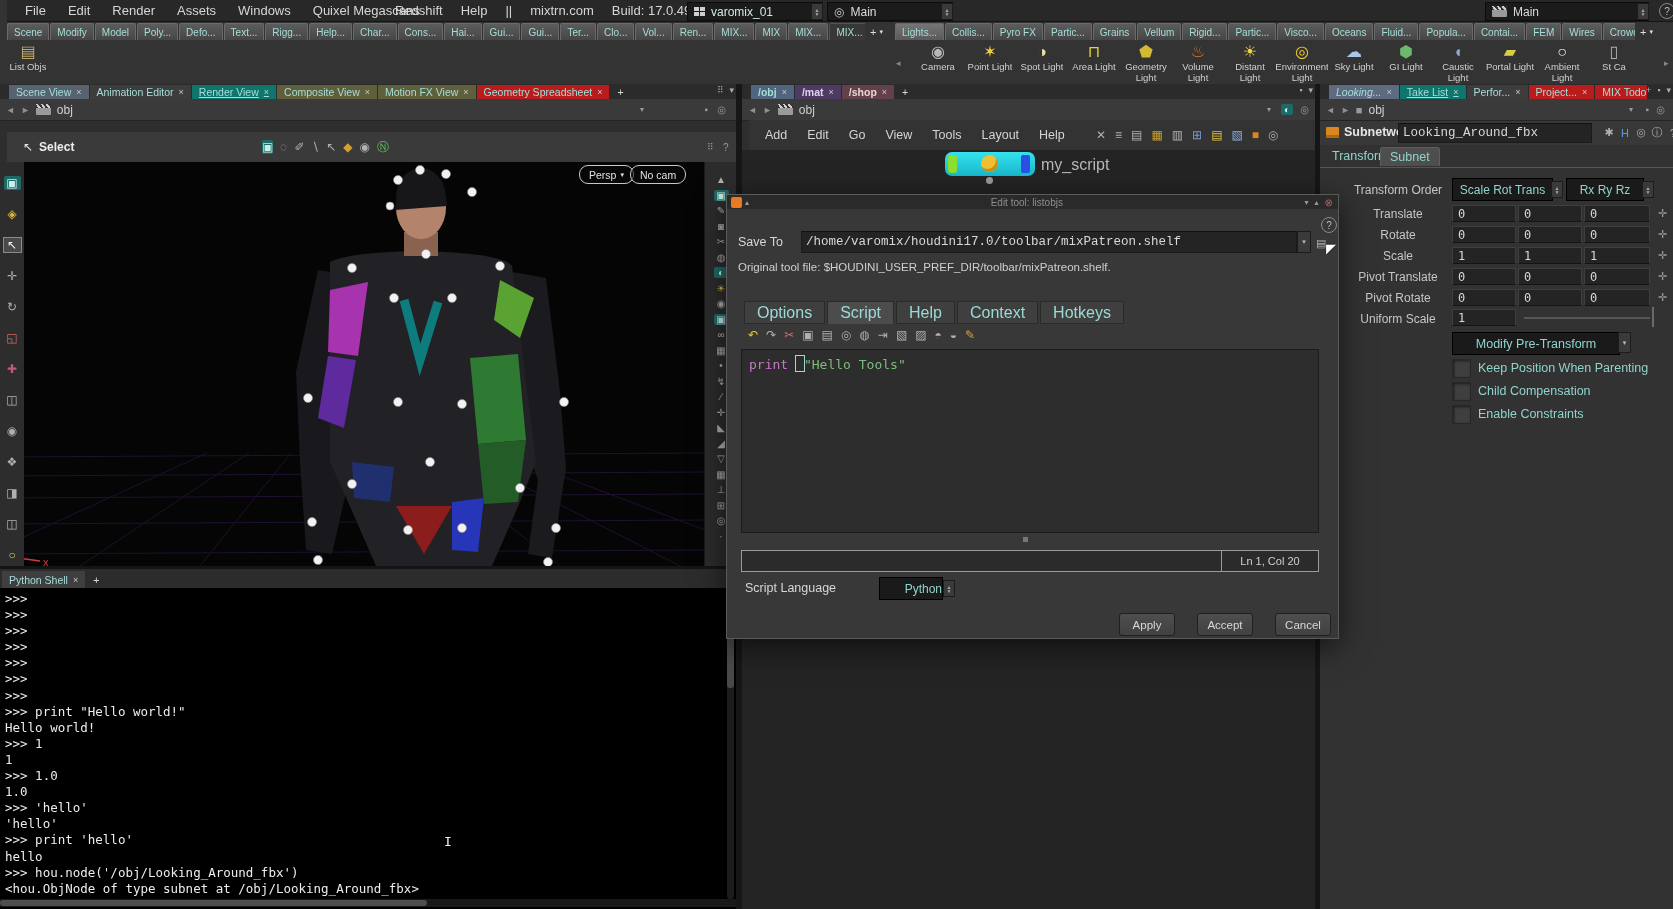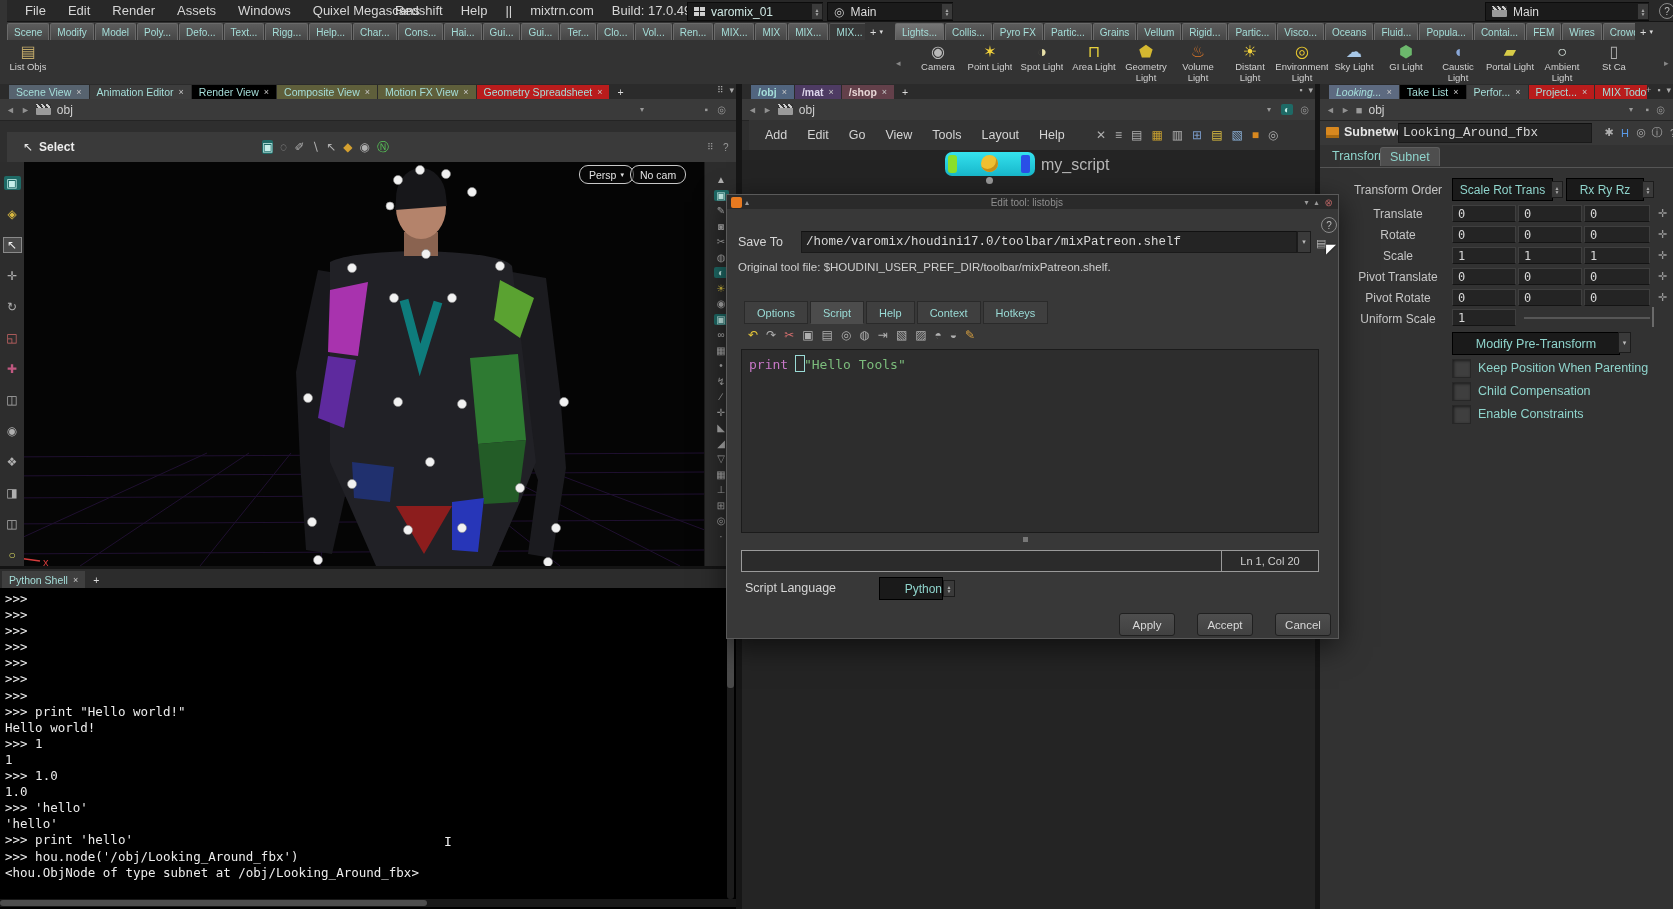--- a/index.html
+++ b/index.html
@@ -27,21 +27,21 @@
   .shplus{color:#ddd;font-size:11px;padding:0 5px;display:flex;gap:3px;align-items:center;height:16px;}
   #shelftools{left:0;top:40px;width:1673px;height:44px;background:#333;border-bottom:4px solid #252525;}
   .tool{width:52px;display:flex;flex-direction:column;align-items:center;justify-content:flex-start;height:42px;overflow:hidden;}
   .tool .tico{font-size:16px;height:21px;line-height:21px;}
   .tool .tlabel{font-size:9.5px;line-height:10.5px;color:#d0d0d0;text-align:center;max-height:21px;overflow:hidden;}
   
   .tabbar{position:absolute;left:0;right:0;top:0;height:15px;background:#2b2b2b;display:flex;align-items:flex-end;padding-left:2px;}
   .ptab{height:14px;display:flex;align-items:center;gap:5px;padding:0 7px;background:#3d3d3d;color:#a5ded9;font-size:10.5px;white-space:nowrap;margin-right:1px;}
   .ptab .x{color:#c8c8c8;font-size:9px;}
   .v-scene{background:#57636f;} .v-olive{background:#5f5f3b;} .v-blue{background:#b91c1c;}
-  .v-active{background:#5d6a80;font-style:italic;} .v-gray{background:#000000;}
+  .v-active{background:#5d6a80;font-style:italic;} .v-gray{background:#0f766e;text-decoration:underline;}
   .v-obj{background:#51657f;} .v-mat{background:#4e3b63;color:#ded6ec;} .v-shop{background:#63404a;color:#e8d6d6;}
   .pathbar{position:absolute;left:0;right:0;top:15px;height:21px;background:#3a3a3a;border-bottom:1px solid #242424;display:flex;align-items:center;gap:6px;padding:0 6px;font-size:12px;color:#d0d0d0;}
   .navarr{color:#909090;font-size:9px;}
   .corner{position:absolute;right:2px;top:1px;display:flex;gap:6px;font-size:9px;color:#aaa;}
   
   #left{left:0;top:84px;width:736px;height:825px;background:#2e2e2e;}
   #middle{left:742px;top:84px;width:573px;height:825px;background:#2e2e2e;}
   #right{left:1320px;top:84px;width:353px;height:825px;background:#323232;}
   .vdiv{top:84px;width:6px;height:825px;background:#161616;}
   
@@ -61,21 +61,21 @@
   #node{left:203px;top:2px;width:90px;height:24px;background:linear-gradient(#35e2ee,#18b8cc);border-radius:7px;position:absolute;}
   #node .flagL{position:absolute;left:3px;top:3px;width:9px;height:18px;background:#8ae02c;border-radius:3px;}
   #node .flagR{position:absolute;right:5px;top:3px;width:9px;height:18px;background:#2a50e8;border-radius:2px;}
   #node .badge{position:absolute;left:36px;top:3px;width:17px;height:17px;background:#f0c032;border-radius:50%;box-shadow:inset -2px -3px 0 #c89018;}
   #node .outdot{position:absolute;left:41px;bottom:-8px;width:7px;height:7px;background:#9a9a9a;border-radius:50%;}
   
   #dialog{left:726px;top:194px;width:611px;height:443px;background:#383838;border:1px solid #5a5a5a;box-shadow:0 8px 28px rgba(0,0,0,.6);z-index:50;}
   #dlg-title{position:absolute;left:0;top:0;right:0;height:14px;background:#2a2a2a;display:flex;align-items:center;}
   #dlg-title .t{flex:1;text-align:center;font-size:10px;color:#8f8f8f;}
   .fieldbox{background:#242424;border:1px solid #1a1a1a;border-top-color:#111;color:#d8d8d8;font-family:Liberation Mono, monospace;font-size:12.5px;display:flex;align-items:center;padding:0 4px;box-sizing:border-box;}
-  .dtab{height:21px;background:#3f3f3f;border:1px solid #2a2a2a;color:#9adbd6;font-size:11px;padding:0 12px;display:flex;align-items:center;}
+  .dtab{height:21px;background:#3f3f3f;border:1px solid #2a2a2a;color:#9adbd6;font-size:16px;padding:0 12px;display:flex;align-items:center;}
   .dtab.active{background:#4c4c4c;border-bottom-color:#4c4c4c;}
   #codearea{position:absolute;left:14px;top:154px;width:578px;height:184px;background:#2d2d2d;border:1px solid #1b1b1b;font-family:"DejaVu Sans Mono",monospace;font-size:13px;padding:5px 7px;box-sizing:border-box;}
   .cursorbox{display:inline-block;width:8px;height:15px;border:1px solid #9adbd6;vertical-align:-3px;margin:0 -1px;}
   #statusbar{position:absolute;left:14px;top:355px;width:578px;height:22px;border:1px solid #9a9a9a;background:#2b2b2b;box-sizing:border-box;}
   #statusbar .cell{position:absolute;right:0;top:0;bottom:0;width:96px;border-left:1px solid #9a9a9a;display:flex;align-items:center;justify-content:center;font-size:11px;color:#cfcfcf;}
   .dbtn{position:absolute;width:54px;height:21px;background:linear-gradient(#4e4e4e,#414141);border:1px solid #202020;border-radius:3px;color:#d8d8d8;font-size:11.5px;display:flex;align-items:center;justify-content:center;}
   .ddown{background:#1a1a1a;border:1px solid #000;color:#8fd4cc;font-size:12px;display:flex;align-items:center;justify-content:center;}
   
   .plabel{position:absolute;left:15px;width:126px;text-align:center;font-size:12px;color:#c6c6c6;}
   .pfield{position:absolute;height:17px;background:#242424;border:1px solid #3f3f3f;border-bottom-color:#141414;color:#d8d8d8;font-family:"DejaVu Sans Mono",monospace;font-size:12px;padding:0 5px;box-sizing:border-box;display:flex;align-items:center;}
@@ -551,20 +551,21 @@
         <div class="line">&gt;&gt;&gt;</div>
         <div class="line">&gt;&gt;&gt; print "Hello world!"</div>
         <div class="line">Hello world!</div>
         <div class="line">&gt;&gt;&gt; 1</div>
         <div class="line">1</div>
         <div class="line">&gt;&gt;&gt; 1.0</div>
         <div class="line">1.0</div>
         <div class="line">&gt;&gt;&gt; 'hello'</div>
         <div class="line">'hello'</div>
         <div class="line">&gt;&gt;&gt; print 'hello'</div>
+        <div class="line">hello</div>
         <div class="line">&gt;&gt;&gt; hou.node('/obj/Looking_Around_fbx')</div>
         <div class="line">&lt;hou.ObjNode of type subnet at /obj/Looking_Around_fbx&gt;</div>
       </div>
     <span class="abs" style="left:444px;top:750px;color:#f0f0f0;font-family:'DejaVu Sans Mono',monospace;font-size:13px;">I</span>
     <div class="abs" style="left:727px;top:506px;width:7px;height:309px;background:#1c1c1c;border-radius:3px;">
       <div style="position:absolute;top:2px;left:0;width:7px;height:96px;background:#4a4a4a;border-radius:3px;"></div>
     </div>
     <div class="abs" style="left:0;top:815px;width:736px;height:8px;background:#191919;">
       <div style="position:absolute;left:0;top:1px;width:427px;height:6px;background:#4e4e4e;border-radius:3px;"></div>
     </div>

